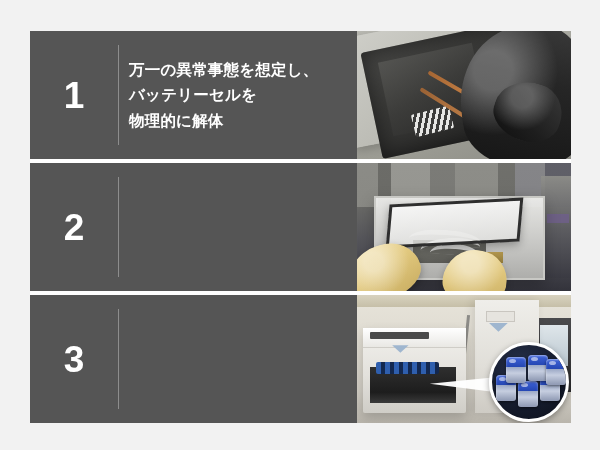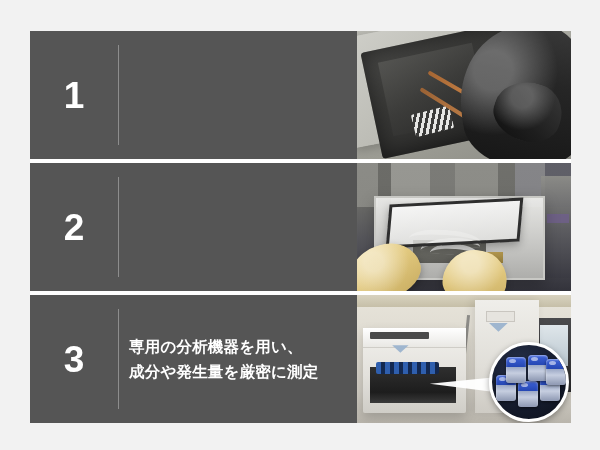--- a/index.html
+++ b/index.html
@@ -484,20 +484,23 @@
 <body>
 
 <div id="root">
 
   <div class="steps-panel">
 
     <div class="step-row">
       <div class="row-left">
         <div class="step-number">1</div>
         <div class="v-divider"></div>
+        <div class="step-text">万一の異常事態を想定し、
+バッテリーセルを
+物理的に解体</div>
       </div>
       <div class="row-photo">
         <div class="p1-bg"></div>
         <div class="p1-table"></div>
         <div class="p1-cell">
           <div class="p1-cell-face"></div>
         </div>
         <div class="p1-wires"></div>
         <div class="p1-copper"></div>
         <div class="p1-copper b"></div>
@@ -529,22 +532,20 @@
         <div class="p2-glove-a"></div>
         <div class="p2-glove-b"></div>
         <span class="sr">黄色いグローブ付きのグローブボックス内で実験を行う装置</span>
       </div>
     </div>
 
     <div class="step-row">
       <div class="row-left">
         <div class="step-number">3</div>
         <div class="v-divider"></div>
-        <div class="step-text">専用の分析機器を用い、
-成分や発生量を厳密に測定</div>
       </div>
       <div class="row-photo">
         <div class="p3-bg"></div>
         <div class="p3-wallboard"></div>
         <div class="p3-monitor">
           <div class="p3-monitor-scr"></div>
         </div>
         <div class="p3-tower">
           <div class="p3-tower-panel"></div>
           <div class="p3-tower-tri"></div>

